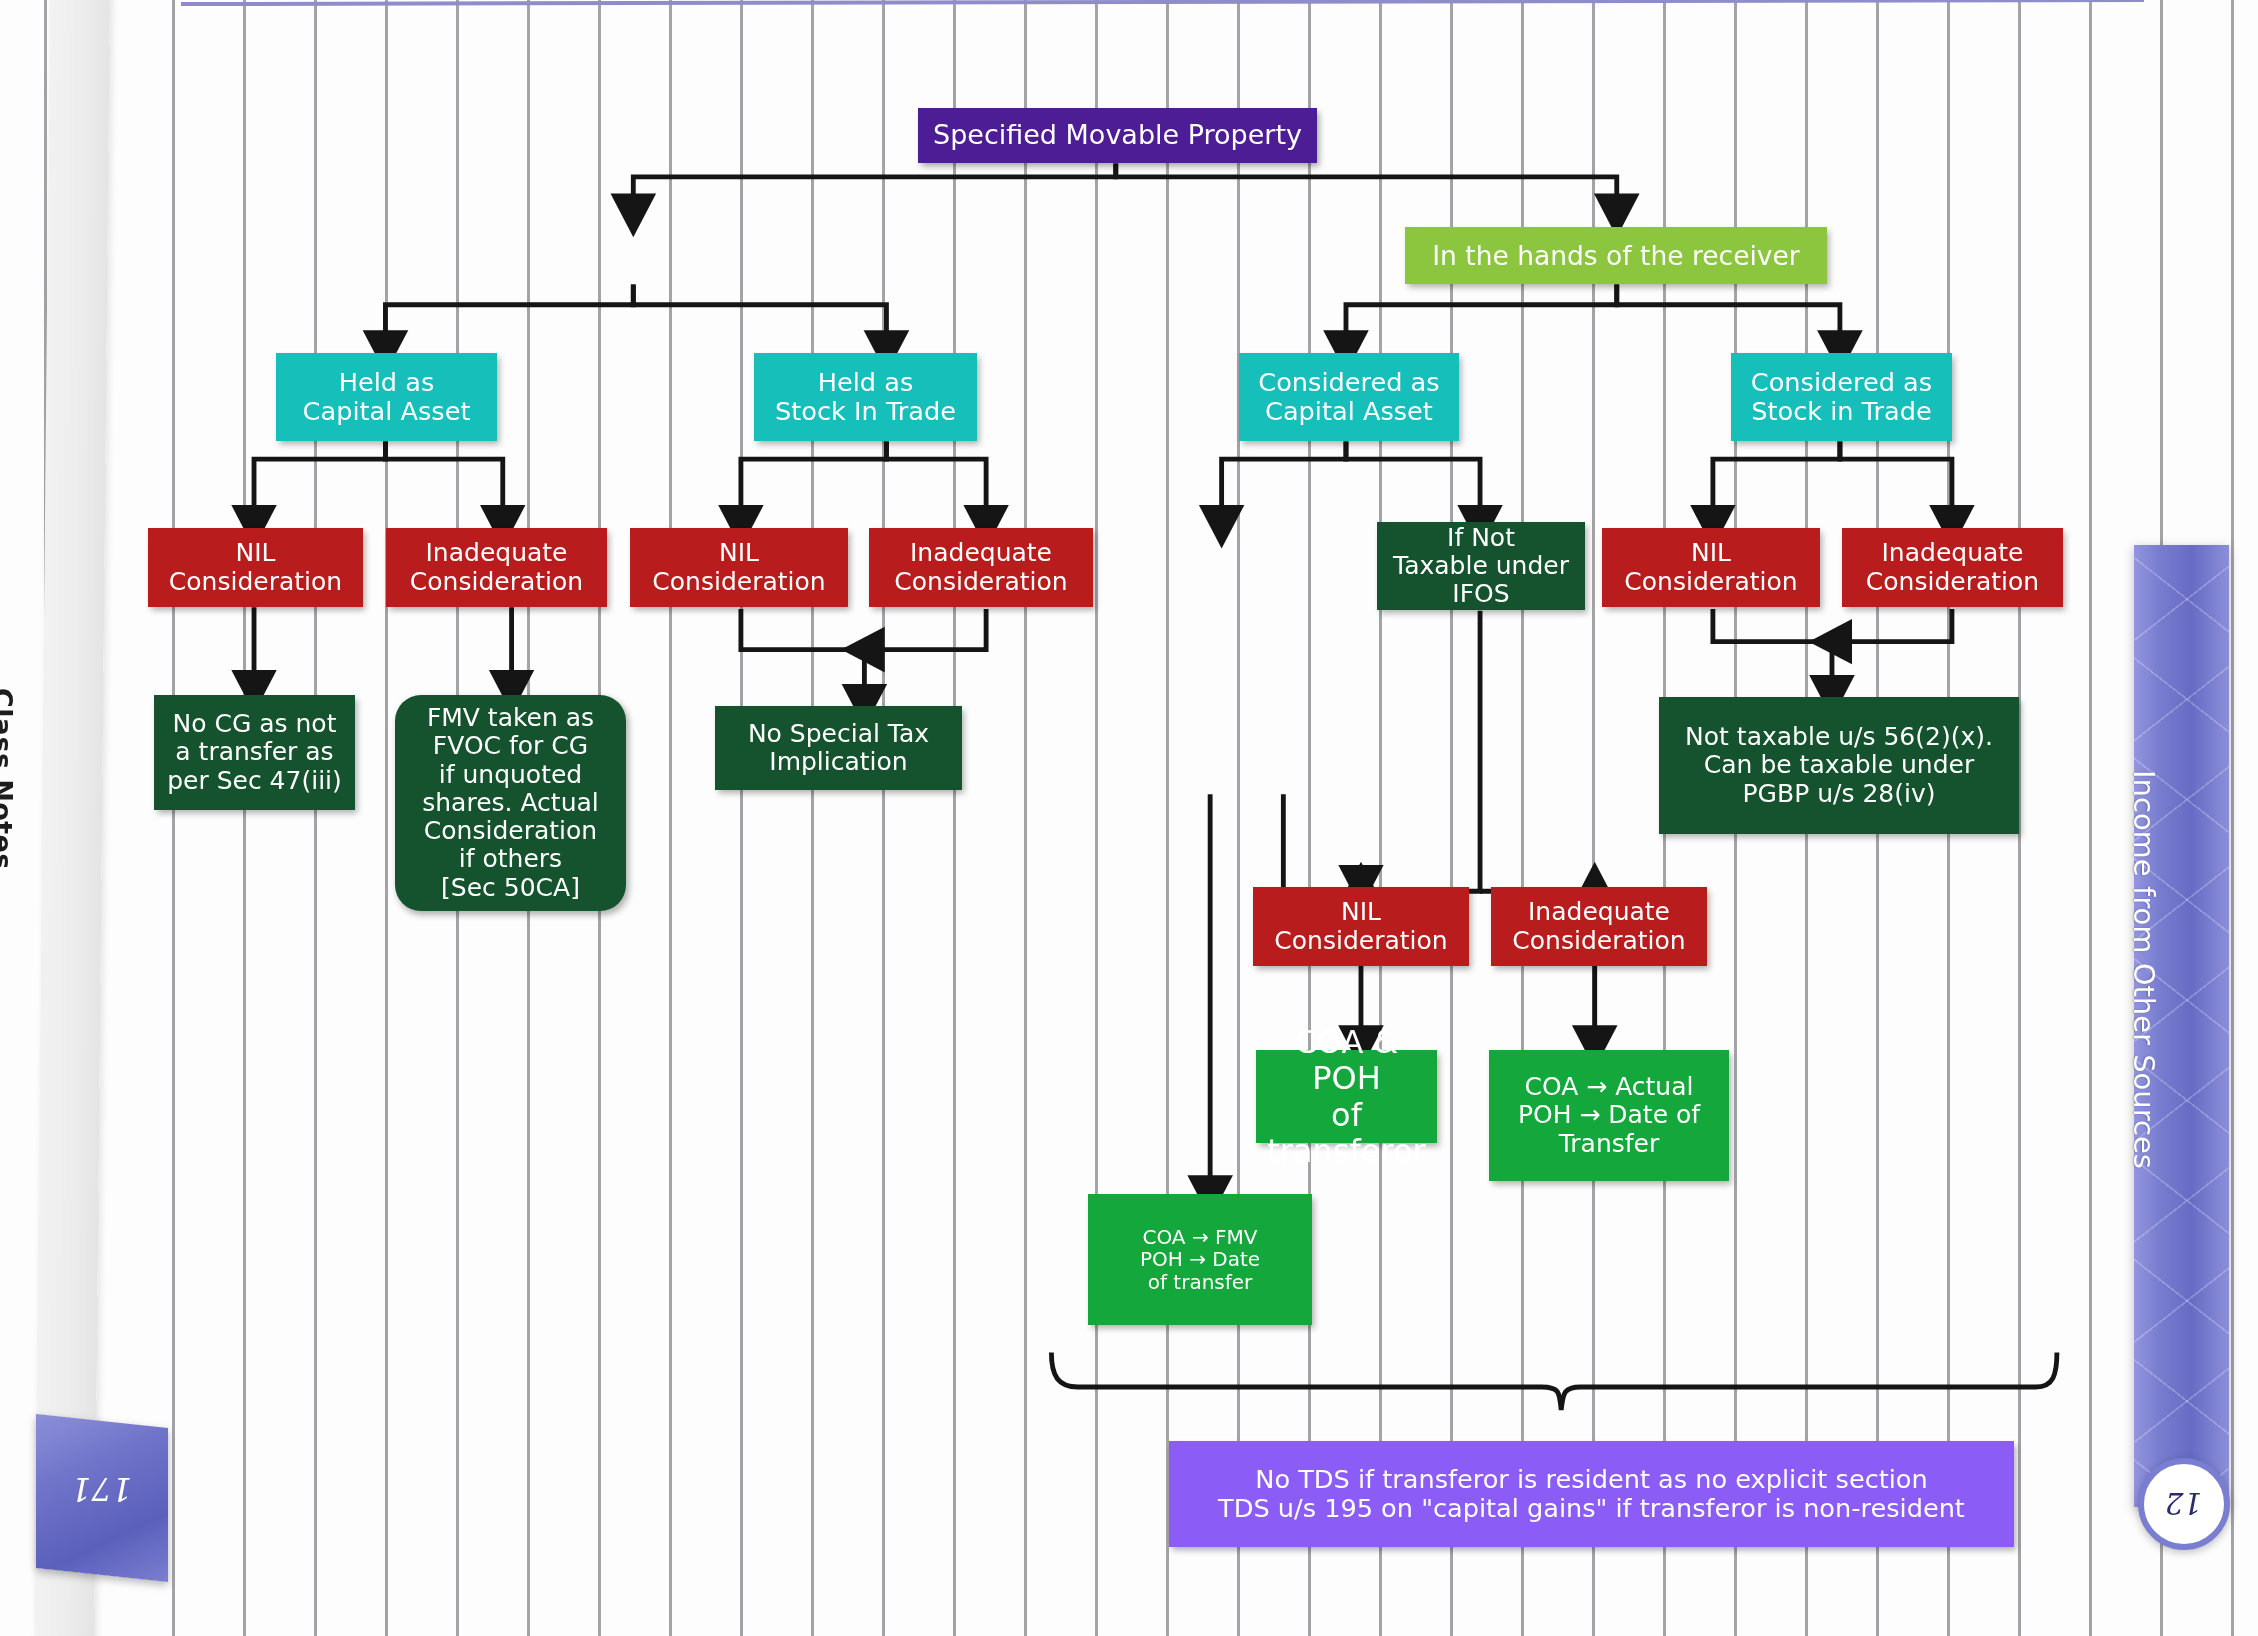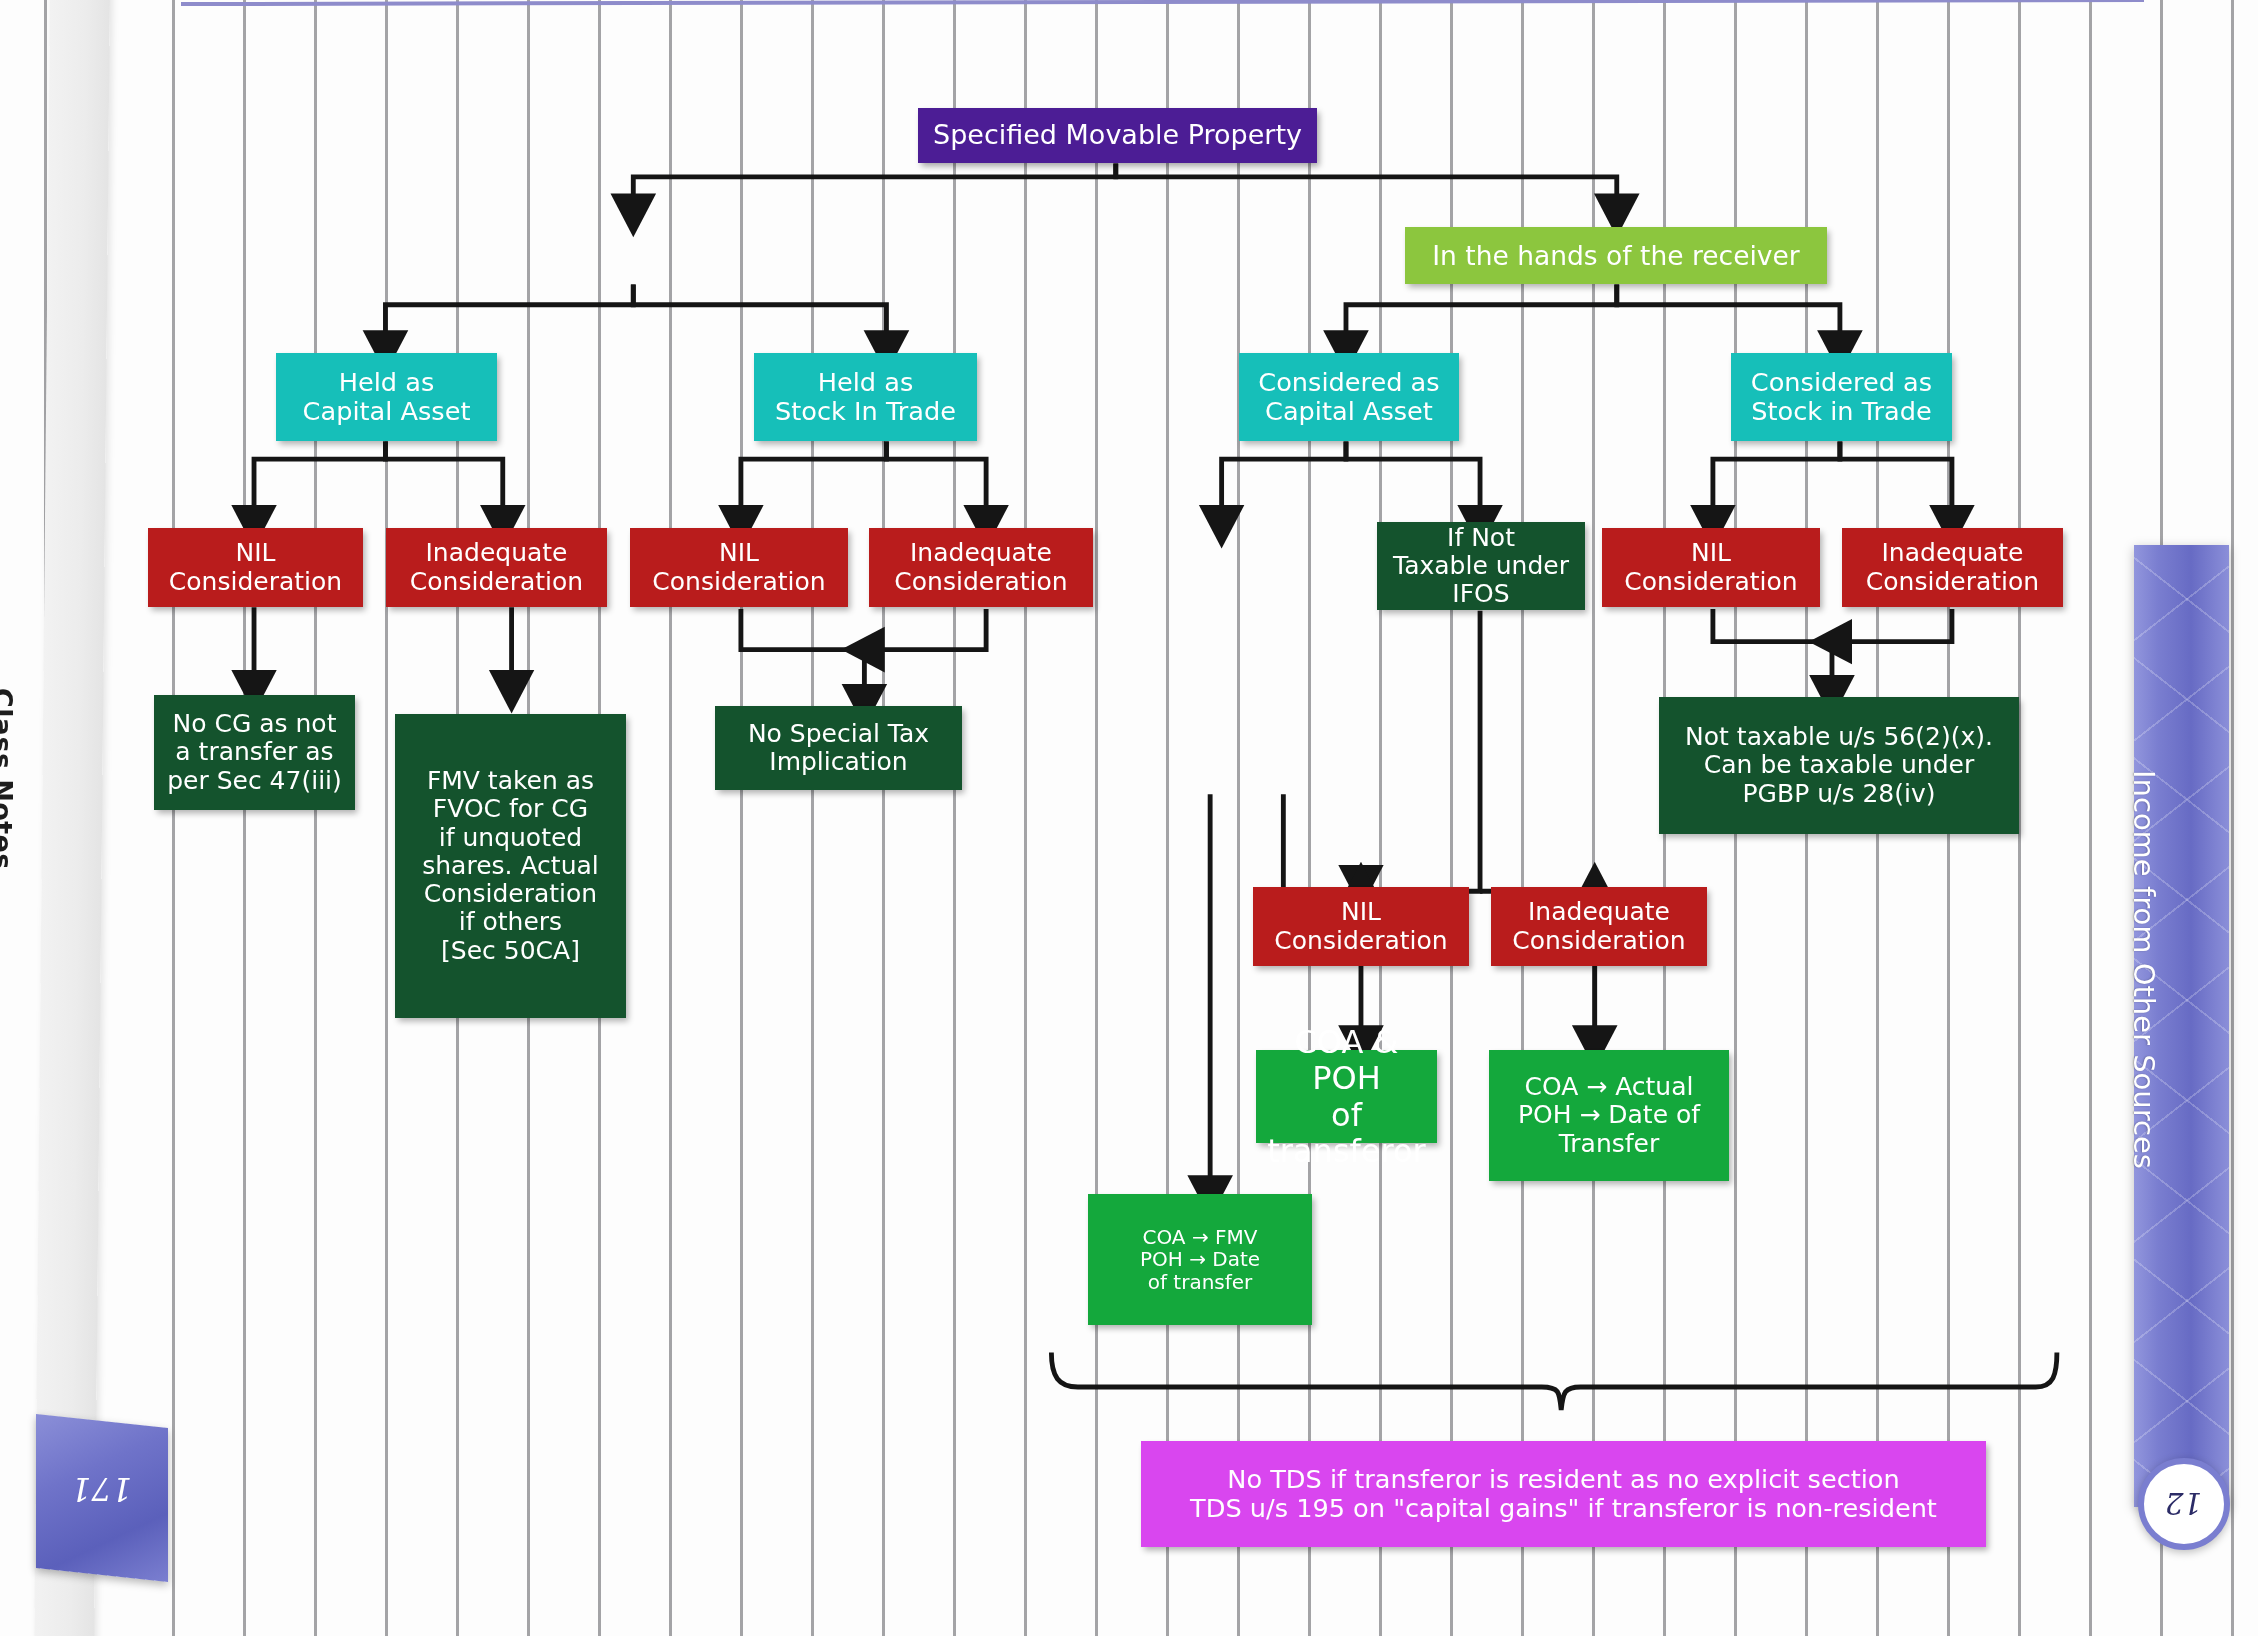--- a/index.html
+++ b/index.html
@@ -125,21 +125,21 @@
     padding: 3.5px 7px;
     white-space: pre-line;
     z-index: 5;
   }
   .n-navy  { background: #4c1d95; box-shadow: 2.6px 3.5px 6.2px rgba(0,0,0,0.35); }
   .n-green { background: #8cc63e; box-shadow: 2.6px 3.5px 6.2px rgba(0,0,0,0.30); }
   .n-teal  { background: #16bfb9; box-shadow: 2.6px 3.5px 6.2px rgba(0,0,0,0.30); }
   .n-blue  { background: #b91c1c; box-shadow: 2.6px 3.5px 6.2px rgba(0,0,0,0.30); }
   .n-gray  { background: #14532d; box-shadow: 2.6px 3.5px 6.2px rgba(0,0,0,0.30); }
   .n-kgreen{ background: #14a83c; box-shadow: 2.6px 3.5px 6.2px rgba(0,0,0,0.30); }
-  .n-cyan  { background: #d946ef; box-shadow: 2.6px 3.5px 6.2px rgba(0,0,0,0.30); }
+  .n-cyan  { background: #8b5cf6; box-shadow: 2.6px 3.5px 6.2px rgba(0,0,0,0.30); margin-left: 28px; }
 
   #edges { position: absolute; left: 0; top: 0; width: 2258px; height: 1637px; z-index: 4; }
 </style>
 </head>
 <body>
 
 <div id="page">
 
   <div id="paper-bg"></div>
   <div id="paper-margin-line"></div>
@@ -254,21 +254,21 @@
   <div class="node n-blue" style="left:1253px; top:887px; width:216px; height:79px;  font-size:25px;">NIL
 Consideration</div>
 
   <div class="node n-blue" style="left:1491px; top:887px; width:216px; height:79px;  font-size:25px;">Inadequate
 Consideration</div>
 
   <div class="node n-gray" style="left:154px;  top:695px;  width:201px; height:115px; font-size:25px;">No CG as not
 a transfer as
 per Sec 47(iii)</div>
 
-  <div class="node n-gray" style="left:395px;  top:714px;  width:231px; height:304px; font-size:25px;">FMV taken as
+  <div class="node n-gray" style="left:395px;  top:695px;  width:231px; height:216px; font-size:25px;border-radius:26px;">FMV taken as
 FVOC for CG
 if unquoted
 shares. Actual
 Consideration
 if others
 [Sec 50CA]</div>
 
   <div class="node n-gray" style="left:715px;  top:706px;  width:247px; height:84px;  font-size:25px;">No Special Tax
 Implication</div>
 

